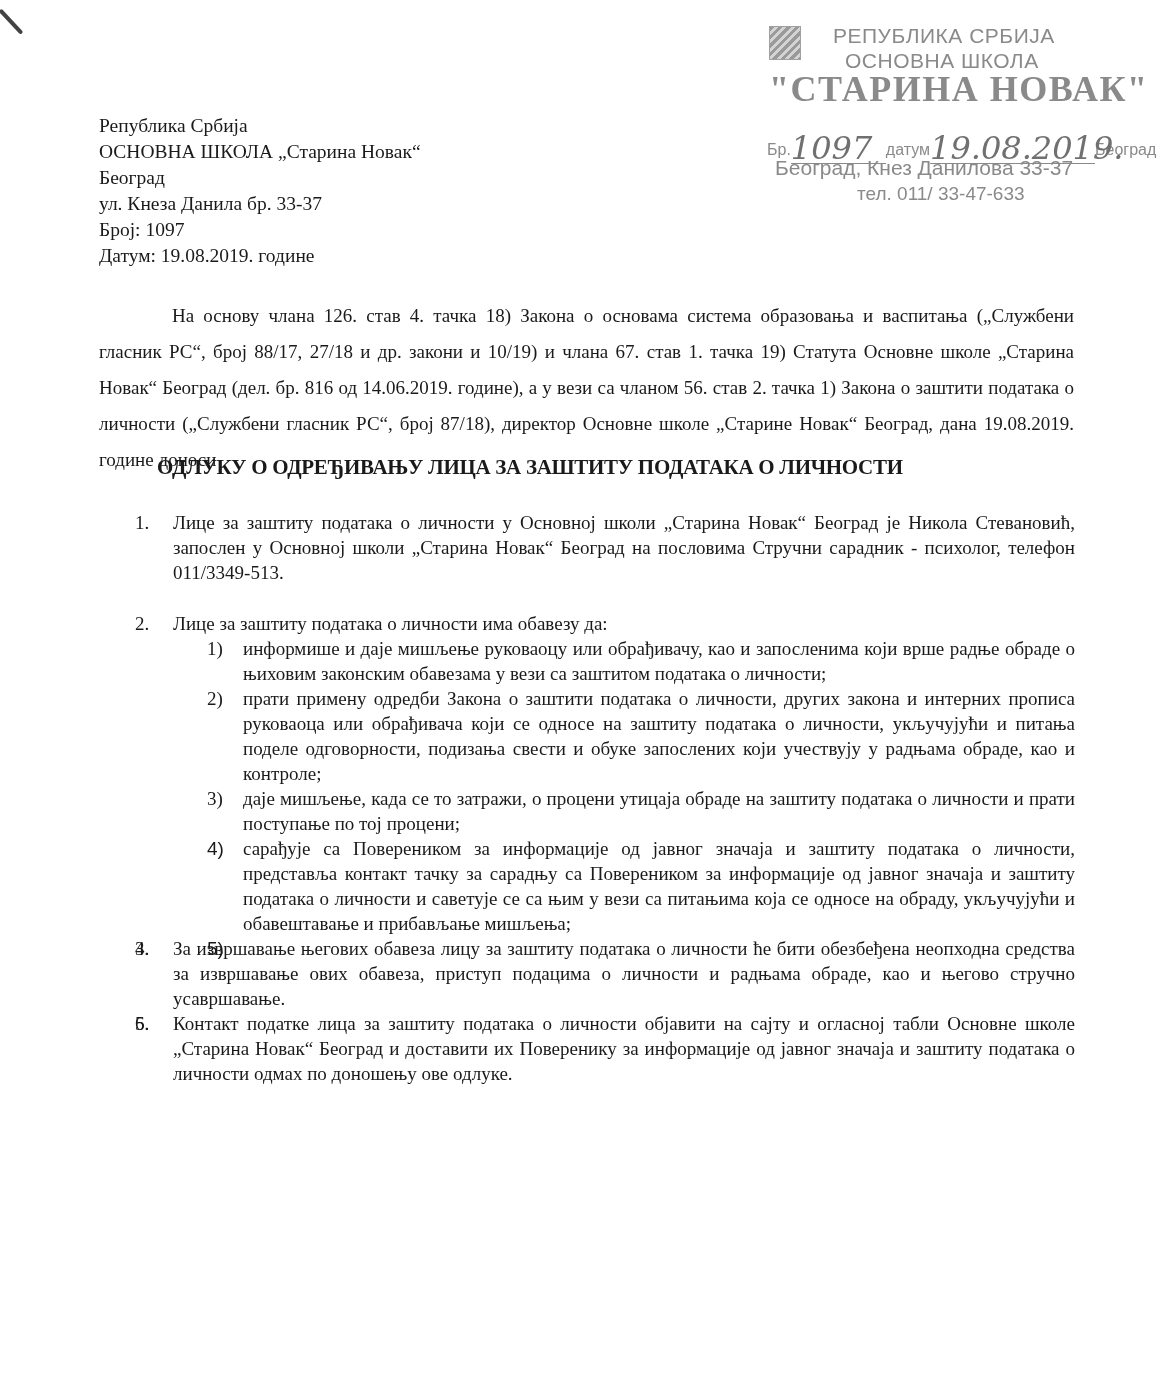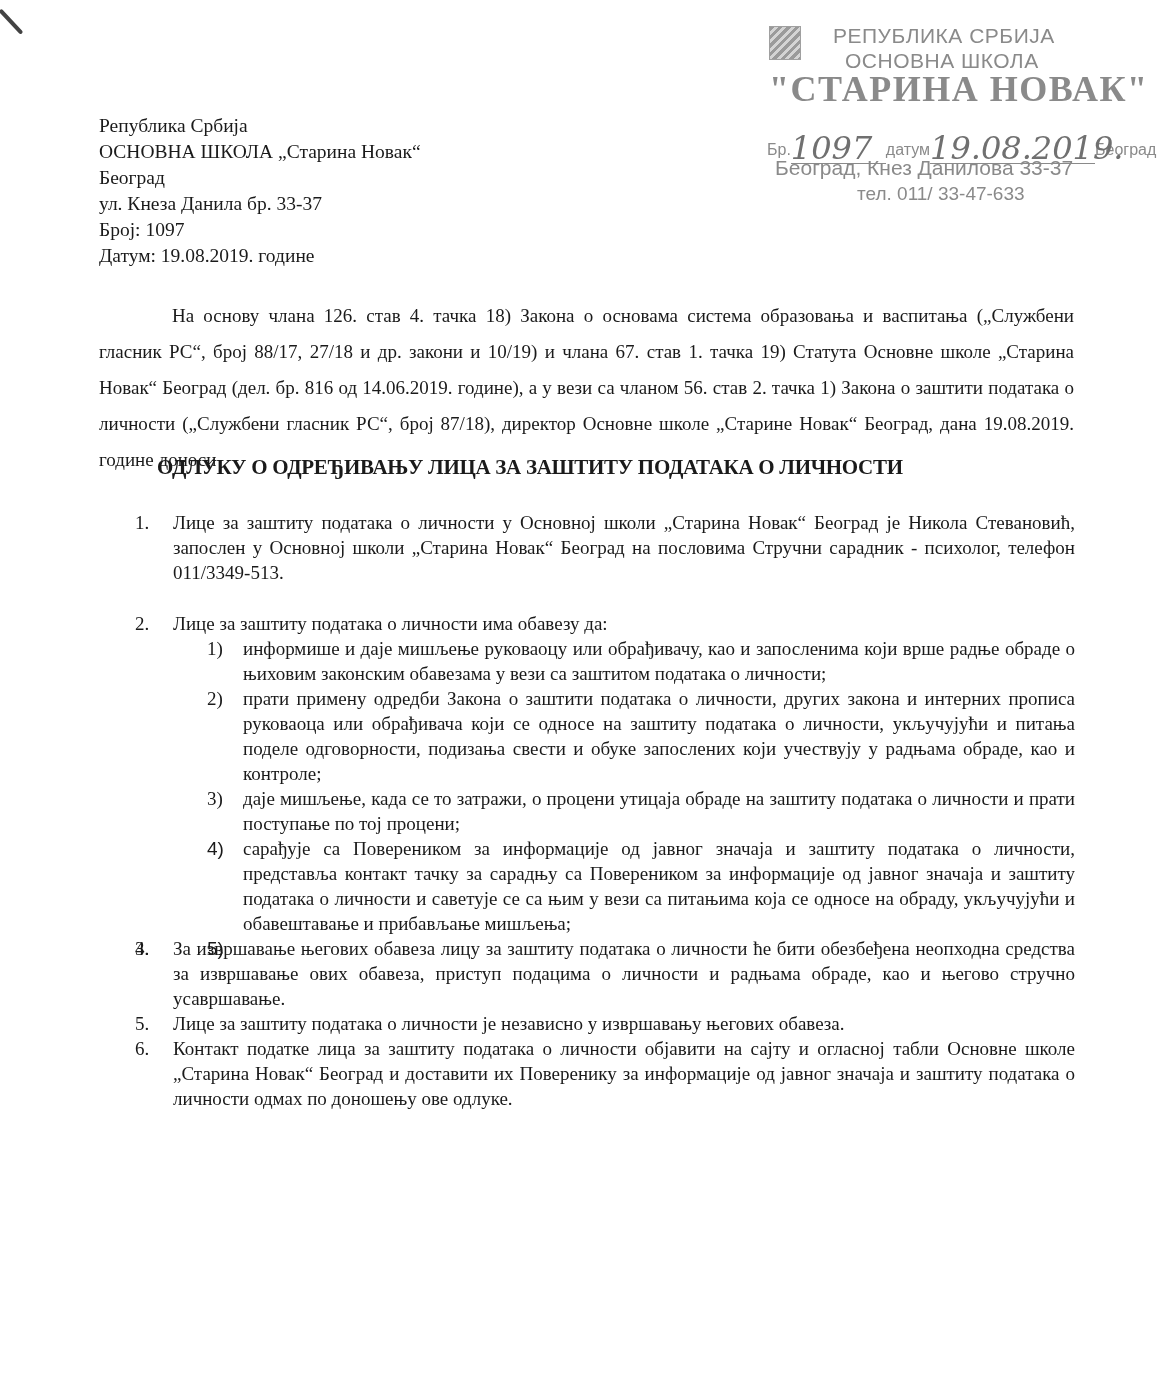--- a/index.html
+++ b/index.html
@@ -112,19 +112,18 @@
   </div>
   <div class="item">
     <span class="num">3.</span>
   </div>
   <div class="item">
     <span class="num">4.</span>
     <span>За извршавање његових обавеза лицу за заштиту података о личности ће бити обезбеђена неопходна средства за извршавање ових обавеза, приступ подацима о личности и радњама обраде, као и његово стручно усавршавање.</span>
   </div>
   <div class="item">
     <span class="num">5.</span>
-    <span>Лице за заштиту података о личности је независно у извршавању његових обавеза.</span>
   </div>
   <div class="item">
     <span class="num">6.</span>
     <span>Контакт податке лица за заштиту података о личности објавити на сајту и огласној табли Основне школе „Старина Новак“ Београд и доставити их Поверенику за информације од јавног значаја и заштиту података о личности одмах по доношењу ове одлуке.</span>
   </div>
 </div>
 
 </body></html>

